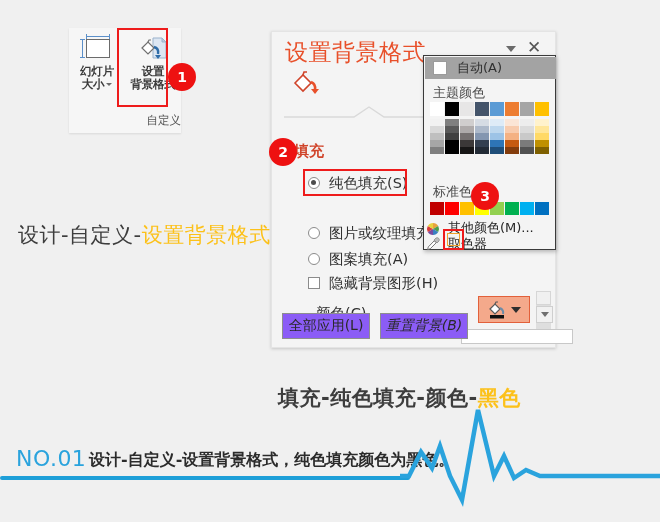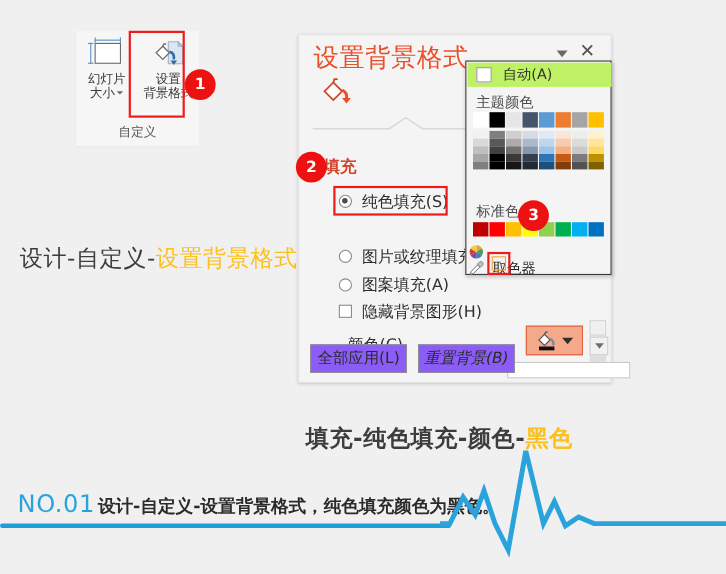--- a/index.html
+++ b/index.html
@@ -11,21 +11,21 @@
     -webkit-font-smoothing:antialiased;
   }
   .stage{position:absolute;left:0;top:0;width:660px;height:522px;}
 
   
   #ribbon-group{
     position:absolute;left:69px;top:28px;width:112px;height:105px;
     background:#f6f6f6;
     box-shadow:0 1px 2px rgba(0,0,0,.10);
   }
-  #ribbon-buttons{position:absolute;left:0;top:0;width:112px;height:80px;display:flex;}
+  #ribbon-buttons{position:absolute;left:0;top:0;width:112px;height:80px;display:flex;font-weight:bold;}
   .rbtn{width:56px;height:80px;display:flex;flex-direction:column;align-items:center;
         justify-content:flex-start;padding-top:5px;box-sizing:border-box;}
   .rbtn .glyph{height:32px;display:flex;align-items:center;justify-content:center;}
   .rbtn .cap{font-size:11.5px;color:#3b3b3b;line-height:13px;text-align:center;
              font-family:"DejaVu Sans",sans-serif;letter-spacing:-.2px;}
   
   .ss-icon{position:relative;width:30px;height:22px;}
   .ss-icon .page{position:absolute;left:4px;top:1px;width:24px;height:19px;
                  border:1px solid #6b6b6b;background:#fff;box-sizing:border-box;}
   .ss-icon .vbar{position:absolute;left:0px;top:1px;width:1px;height:19px;background:#5b8fc9;}
@@ -36,21 +36,21 @@
   .ss-icon .hcapR{position:absolute;left:27px;top:-4px;width:1px;height:5px;background:#5b8fc9;}
   .caret-sm{display:inline-block;width:0;height:0;border-left:3px solid transparent;
             border-right:3px solid transparent;border-top:3.5px solid #6a6a6a;
             vertical-align:middle;margin-left:2px;}
   #format-bg-button{position:absolute;left:56px;top:0;width:56px;height:80px;}
   #ribbon-highlight{
     position:absolute;left:117px;top:28px;width:51px;height:79px;
     border:2.5px solid #ee1b1b;box-sizing:border-box;z-index:6;pointer-events:none;
   }
   #ribbon-group-label{
-    position:absolute;left:0;bottom:5px;width:112px;text-align:center;
+    position:absolute;left:0;bottom:5px;width:112px;text-align:right;
     font-size:11.5px;color:#555;font-family:"DejaVu Sans",sans-serif;
   }
 
   
   .badge{
     position:absolute;border-radius:50%;background:#ee1111;color:#fff;
     display:flex;align-items:center;justify-content:center;
     font-size:14px;font-weight:bold;font-family:"DejaVu Sans",sans-serif;
     z-index:30;box-shadow:0 0 0 0 rgba(0,0,0,0);
   }
@@ -150,21 +150,21 @@
      display:flex;align-items:center;justify-content:center;}
   #pane-scroll-down .dn{width:0;height:0;border-left:4px solid transparent;
      border-right:4px solid transparent;border-top:5px solid #6f6f6f;}
 
   
   #color-dropdown{
     position:absolute;left:423px;top:55px;width:133px;height:195px;
     background:#f4f4f4;border:1px solid #3a3a3a;box-sizing:border-box;z-index:20;
     box-shadow:1px 2px 4px rgba(0,0,0,.25);
   }
-  #auto-row{position:absolute;left:1px;top:1px;width:131px;height:22px;background:#bef264;
+  #auto-row{position:absolute;left:1px;top:1px;width:131px;height:22px;background:#a3a3a3;
      display:flex;align-items:center;}
   #auto-swatch{width:14px;height:14px;background:#fff;border:1px solid #9b9b9b;
      margin-left:8px;box-sizing:border-box;flex:none;}
   #auto-label{margin-left:10px;font-size:13px;color:#303030;font-family:"DejaVu Sans",sans-serif;}
   #theme-label{position:absolute;left:9px;top:28px;font-size:13px;color:#4a4a4a;
      font-family:"DejaVu Sans",sans-serif;}
   #theme-grid{position:absolute;left:6px;top:46px;width:121px;}
   #theme-grid .trow{display:flex;}
   #theme-grid .sw{width:14px;height:7px;margin-right:1px;}
   #theme-grid .trow.first .sw{height:14px;margin-bottom:3px;}
@@ -400,20 +400,21 @@
     <div id="more-colors-row">
       <svg width="16" height="15" viewBox="0 0 16 15">
         <circle cx="8" cy="8" r="6" fill="#f0f0f0"></circle>
         <path d="M8 8 L8 2 A6 6 0 0 1 13.2 5 Z" fill="#e8a33d"></path>
         <path d="M8 8 L13.2 5 A6 6 0 0 1 13.2 11 Z" fill="#4a9e4a"></path>
         <path d="M8 8 L13.2 11 A6 6 0 0 1 8 14 Z" fill="#3a7fc1"></path>
         <path d="M8 8 L8 14 A6 6 0 0 1 2.8 11 Z" fill="#7a4aa0"></path>
         <path d="M8 8 L2.8 11 A6 6 0 0 1 2.8 5 Z" fill="#d83a3a"></path>
         <path d="M8 8 L2.8 5 A6 6 0 0 1 8 2 Z" fill="#e8d23d"></path>
       </svg>
+      <span class="dd-item-label">其他颜色(M)...</span>
     </div>
     <div id="eyedropper-row">
       <svg width="16" height="15" viewBox="0 0 16 15">
         <path d="M11 2 a2.2 2.2 0 0 1 3 3 l-2 2 l-3 -3 z" fill="#bdbdbd" stroke="#8a8a8a" stroke-width=".8"></path>
         <path d="M9.2 4.8 l2 2 l-6 6 l-2.6 .7 l.7 -2.6 z" fill="#ffffff" stroke="#6a6a6a" stroke-width=".9"></path>
       </svg>
       <span class="dd-item-label">取色器</span>
     </div>
   </div>
 

